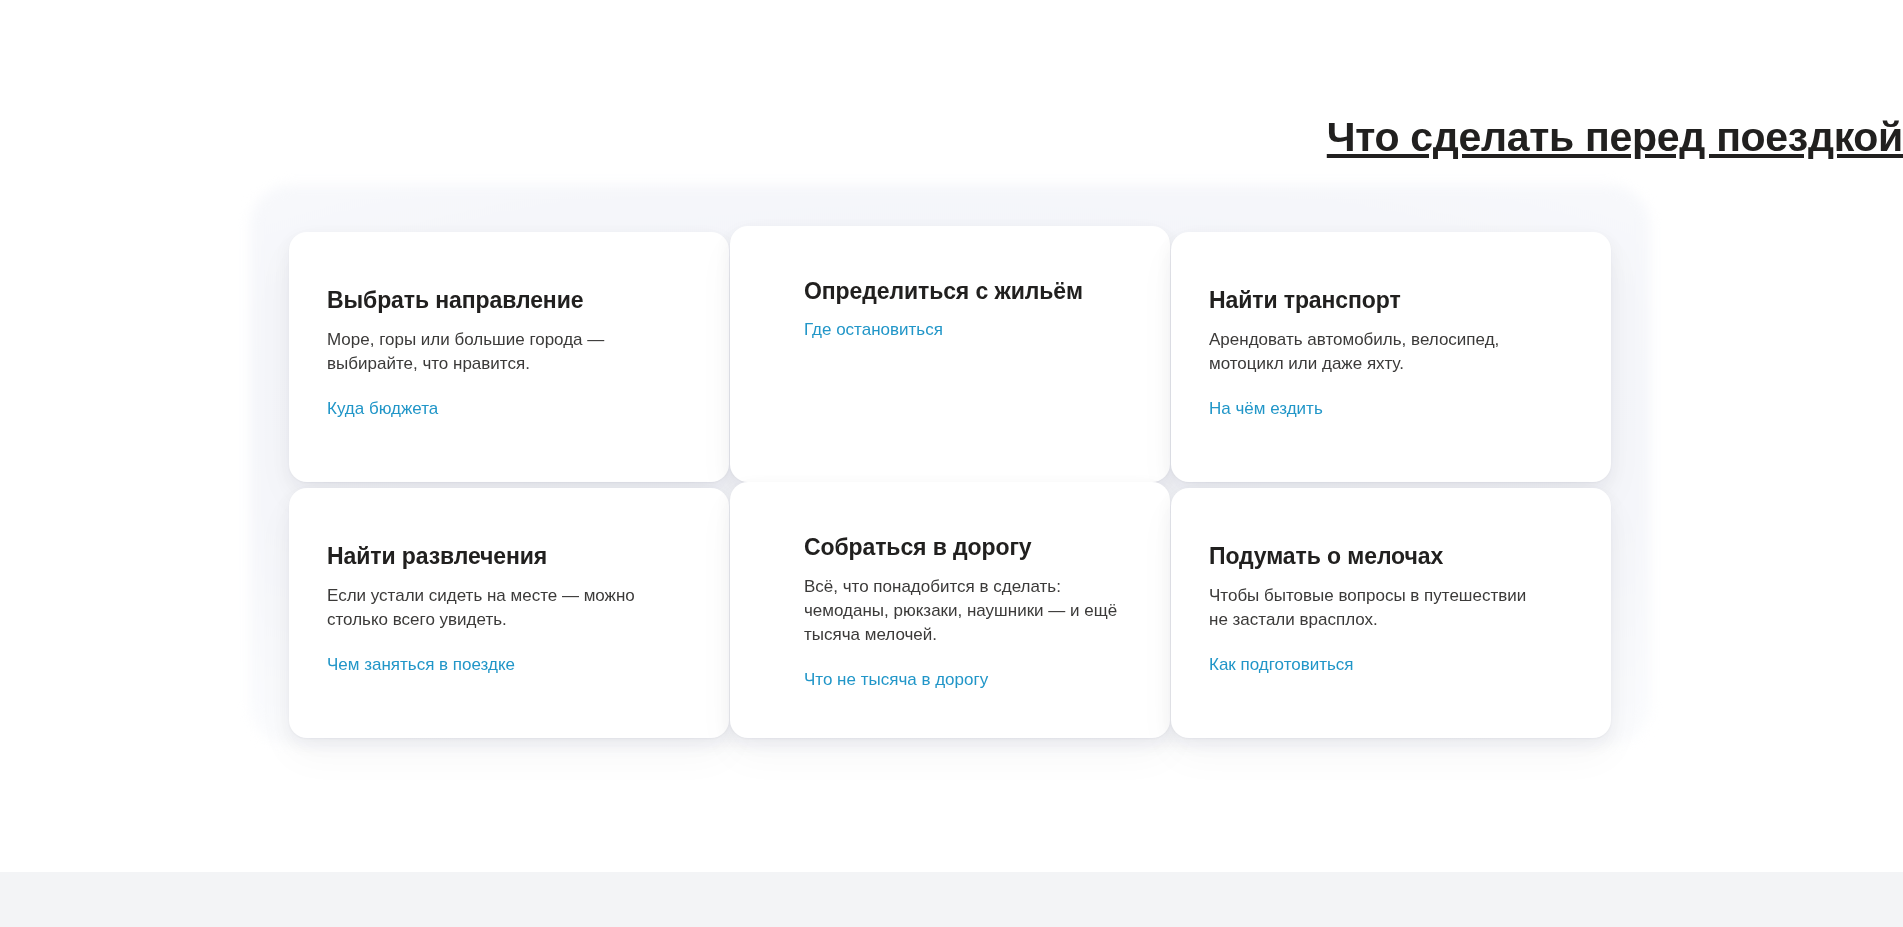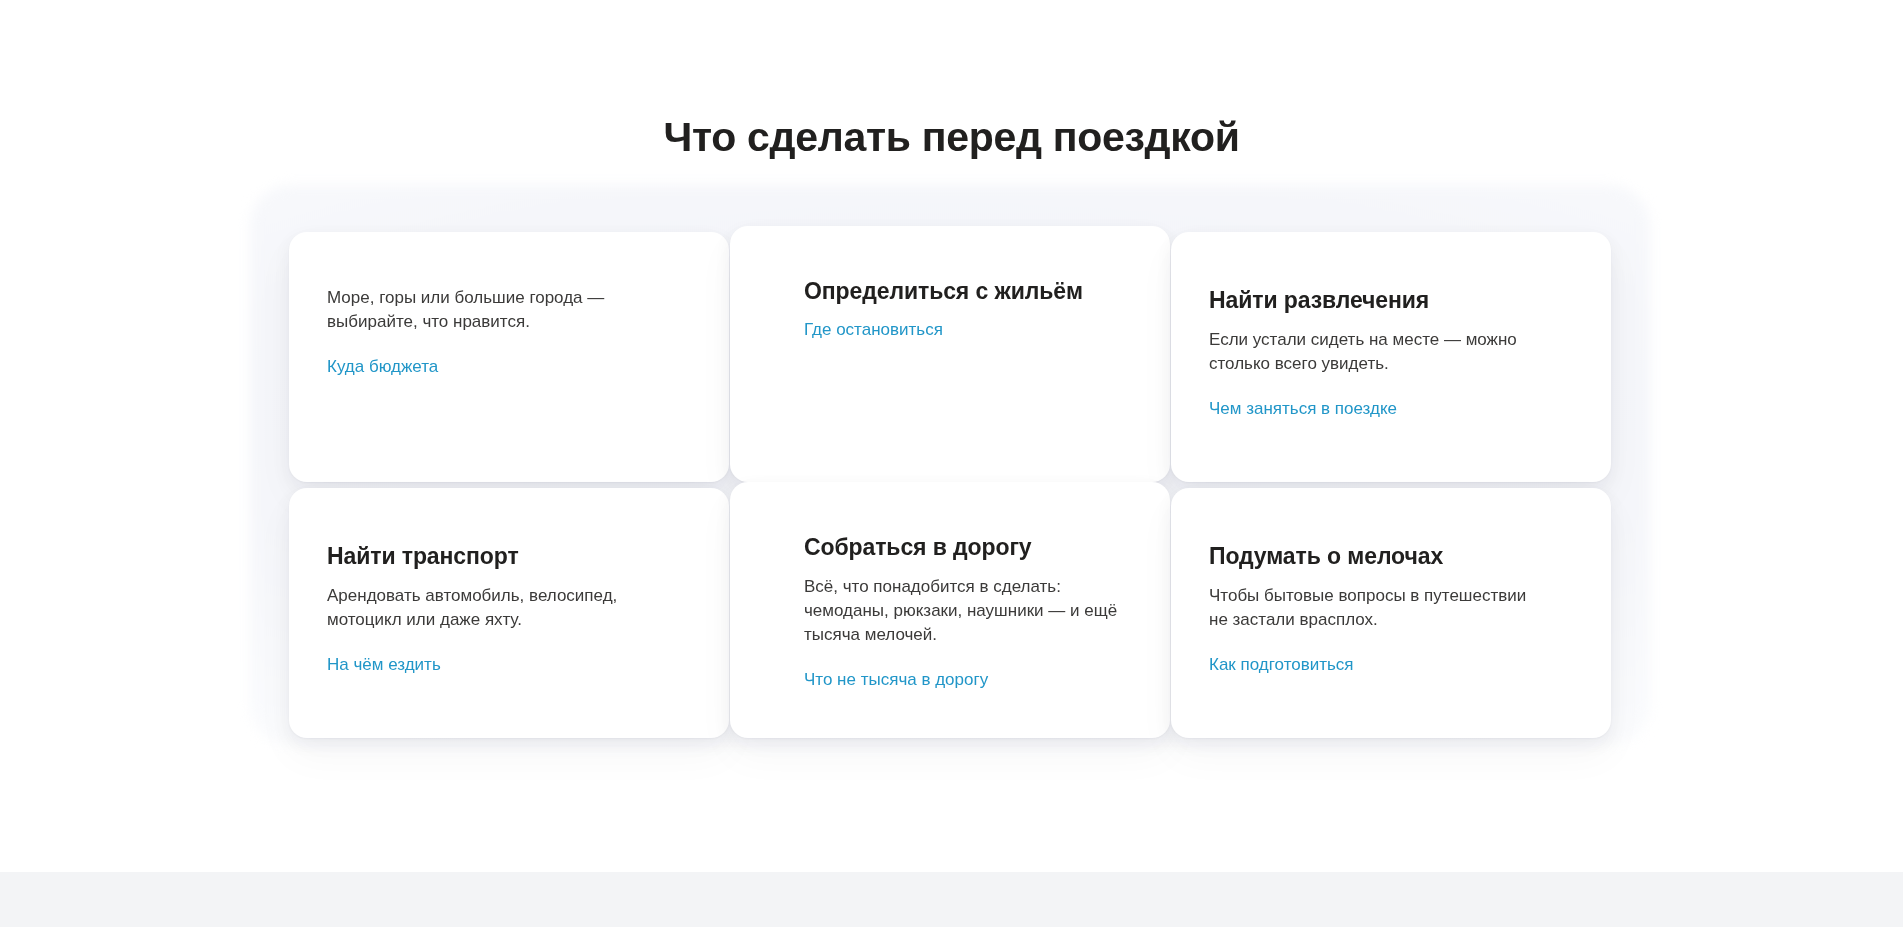--- a/index.html
+++ b/index.html
@@ -36,27 +36,28 @@
     filter: blur(6px);
     border-radius: 40px;
     pointer-events: none;
   }
 
   .section-title {
     position: absolute;
     left: 0;
     right: 0;
     top: 113px;
-    text-align: center;
+    text-align: right;
     font-size: 41px;
     line-height: 48px;
     font-weight: 700;
     letter-spacing: -0.3px;
     color: #21201f;
     margin: 0;
+    text-decoration: underline;
   }
 
   .cards-grid {
     position: absolute;
     left: 289px;
     top: 232px;
     width: 1326px;
     display: grid;
     grid-template-columns: repeat(3, 440px);
     grid-template-rows: 250px 250px;
@@ -134,48 +135,49 @@
 <div class="page">
 
   <div class="grid-wash"></div>
 
   <h1 class="section-title">Что сделать перед поездкой</h1>
 
   <div class="cards-grid">
 
     <div class="card col-1">
       <div class="card-inner">
+        <h2 class="card-title">Выбрать направление</h2>
         <p class="card-desc">Море, горы или большие города —
 выбирайте, что нравится.</p>
         <a class="card-link" href="#">Куда бюджета</a>
       </div>
     </div>
 
     <div class="card col-2">
       <div class="card-inner">
         <h2 class="card-title">Определиться с жильём</h2>
         <a class="card-link" href="#">Где остановиться</a>
+      </div>
+    </div>
+
+    <div class="card col-3">
+      <div class="card-inner">
+        <h2 class="card-title">Найти транспорт</h2>
+        <p class="card-desc">Арендовать автомобиль, велосипед,
+мотоцикл или даже яхту.</p>
+        <a class="card-link" href="#">На чём ездить</a>
       </div>
     </div>
 
     <div class="card col-1">
       <div class="card-inner">
         <h2 class="card-title">Найти развлечения</h2>
         <p class="card-desc">Если устали сидеть на месте — можно
 столько всего увидеть.</p>
         <a class="card-link" href="#">Чем заняться в поездке</a>
-      </div>
-    </div>
-
-    <div class="card col-3">
-      <div class="card-inner">
-        <h2 class="card-title">Найти транспорт</h2>
-        <p class="card-desc">Арендовать автомобиль, велосипед,
-мотоцикл или даже яхту.</p>
-        <a class="card-link" href="#">На чём ездить</a>
       </div>
     </div>
 
     <div class="card col-2">
       <div class="card-inner">
         <h2 class="card-title">Собраться в дорогу</h2>
         <p class="card-desc">Всё, что понадобится в сделать:
 чемоданы, рюкзаки, наушники — и ещё
 тысяча мелочей.</p>
         <a class="card-link" href="#">Что не тысяча в дорогу</a>

